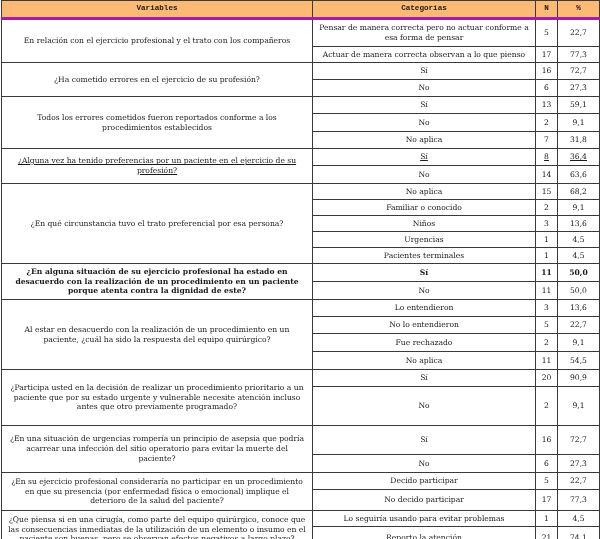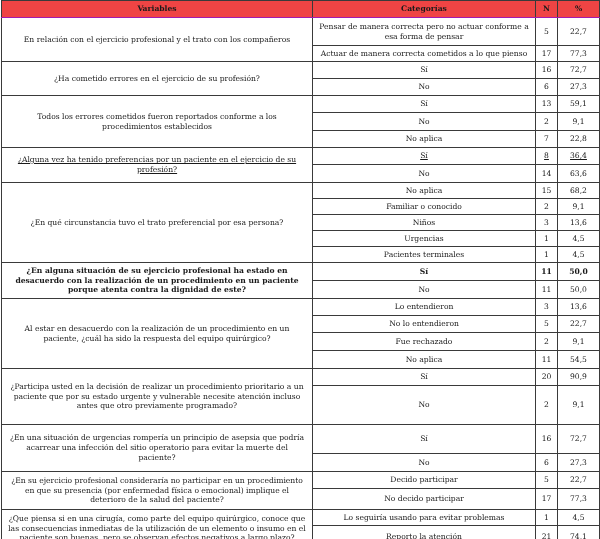--- a/index.html
+++ b/index.html
@@ -15,24 +15,25 @@
       border: 1.5px solid #2a2a2a;
     }
     th, td {
       border: 1px solid #3a3a3a;
       text-align: center;
       vertical-align: middle;
       padding: 0 4px;
       line-height: 1.3;
     }
     th {
-      background: #ef4444;
+      background: #fdba74;
       font-weight: bold;
       height: 16px;
-      border-bottom: 1px solid #a21caf;
+      border-bottom: 3px solid #a21caf;
+      font-family: Liberation Mono, monospace;
     }
     td.var { padding: 0 5px; margin-top: 40px; }
     td.num { padding: 0 1px; }
     col.c-var { width: 311px; }
     col.c-cat { width: 223px; }
     col.c-n { width: 22px; }
     col.c-pct { width: 42px; }
     tr.group-start td { border-top: 1.2px solid #2a2a2a; }
   </style>
 </head>
@@ -54,21 +55,21 @@
     </tr>
   </thead>
   <tbody id="table-body">
       <tr class="group-start" style="height: 28px;">
         <td class="var" rowspan="2">En relación con el ejercicio profesional y el trato con los compañeros</td>
         <td>Pensar de manera correcta pero no actuar conforme a esa forma de pensar</td>
         <td class="num">5</td>
         <td class="num">22,7</td>
       </tr>
       <tr style="height: 16px;">
-        <td>Actuar de manera correcta cometidos a lo que pienso</td>
+        <td>Actuar de manera correcta observan a lo que pienso</td>
         <td class="num">17</td>
         <td class="num">77,3</td>
       </tr>
       <tr class="group-start" style="height: 17px;">
         <td class="var" rowspan="2">¿Ha cometido errores en el ejercicio de su profesión?</td>
         <td>Sí</td>
         <td class="num">16</td>
         <td class="num">72,7</td>
       </tr>
       <tr style="height: 17px;">
@@ -83,21 +84,21 @@
         <td class="num">59,1</td>
       </tr>
       <tr style="height: 18px;">
         <td>No</td>
         <td class="num">2</td>
         <td class="num">9,1</td>
       </tr>
       <tr style="height: 17px;">
         <td>No aplica</td>
         <td class="num">7</td>
-        <td class="num">22,8</td>
+        <td class="num">31,8</td>
       </tr>
       <tr class="group-start" style="height: 17px; text-decoration: underline;">
         <td class="var" rowspan="2">¿Alguna vez ha tenido preferencias por un paciente en el ejercicio de su profesión?</td>
         <td>Sí</td>
         <td class="num">8</td>
         <td class="num">36,4</td>
       </tr>
       <tr style="height: 18px;">
         <td>No</td>
         <td class="num">14</td>

